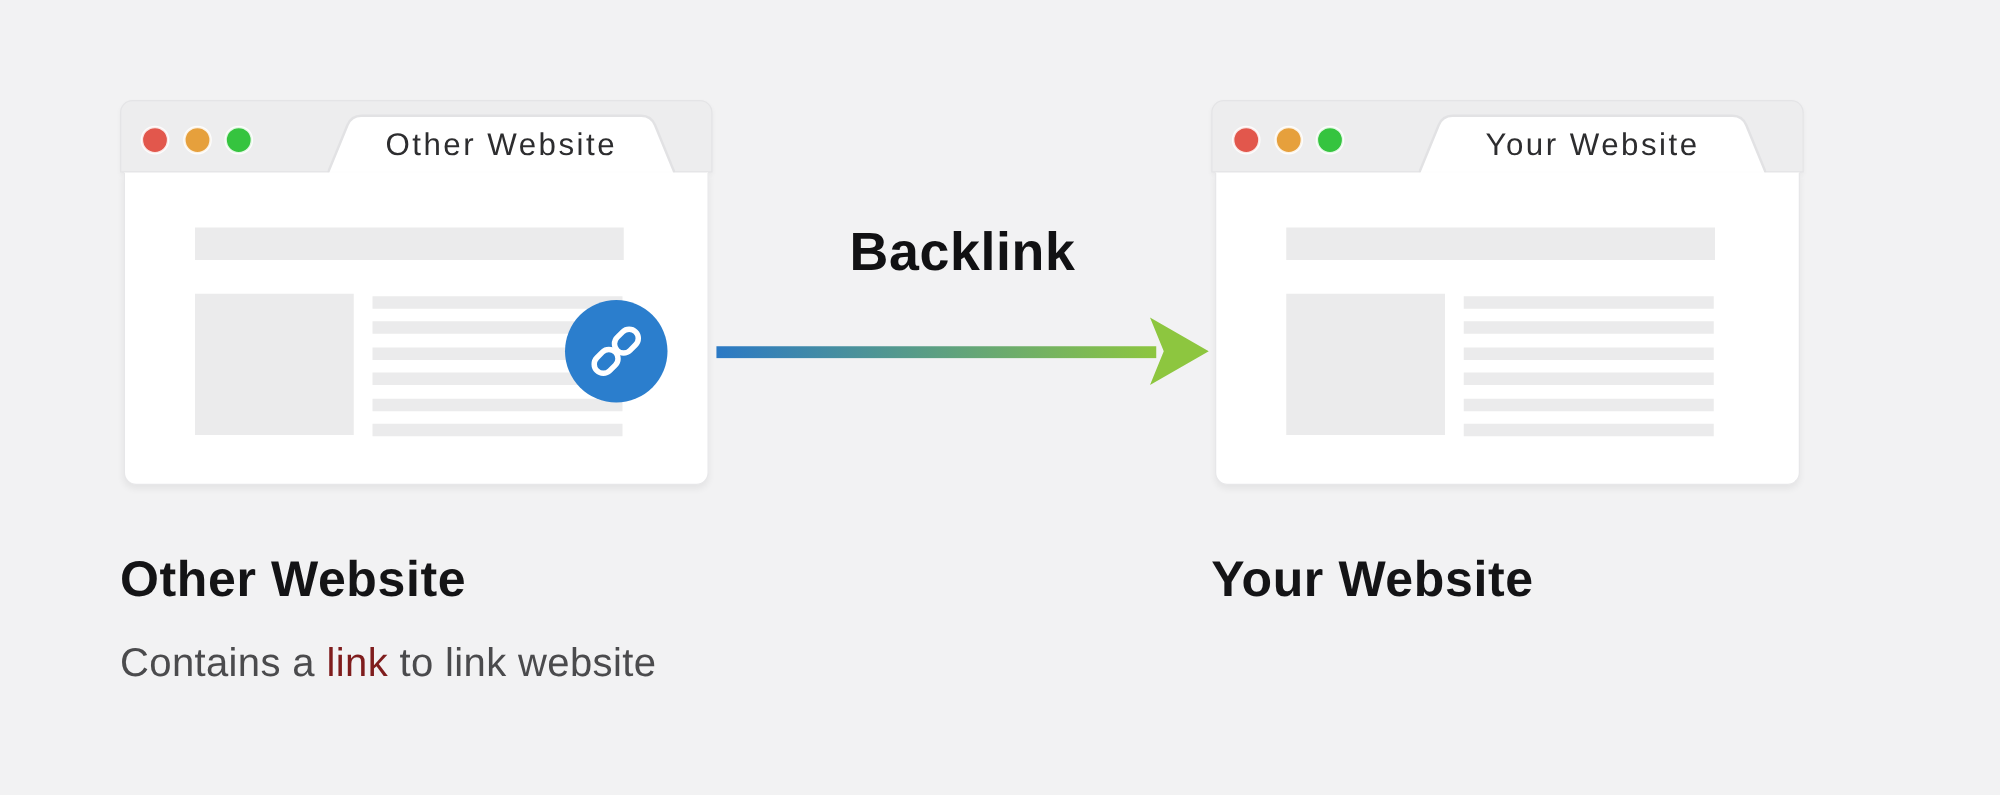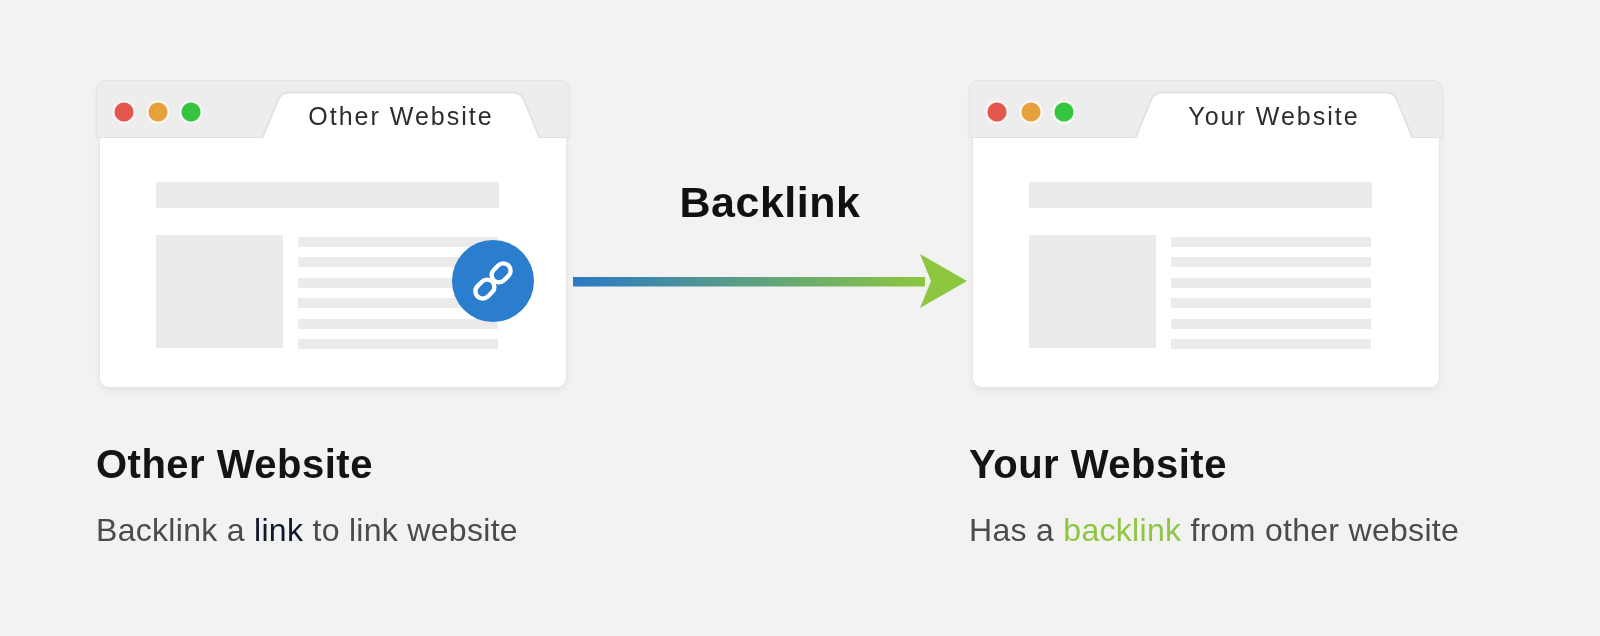--- a/index.html
+++ b/index.html
@@ -69,21 +69,21 @@
   #caption-left  { left:96px; }
   #caption-right { left:969px; }
   .caption-heading {
     font-size:40px; font-weight:bold; color:#141416; letter-spacing:0.5px;
     line-height:46px;
   }
   .caption-sub {
     margin-top:24px; font-size:32px; color:#4b4b4d; letter-spacing:0.3px;
     line-height:38px; white-space:nowrap;
   }
-  .hl-blue  { color:#0f172a; }
+  .hl-blue  { color:#7f1d1d; }
   .hl-green { color:#8dc63f; }
 </style>
 </head>
 <body>
 
 <div id="canvas">
 
   <div class="window" id="win-left">
     <div class="titlebar">
       <svg class="lights" width="120" height="58">
@@ -154,21 +154,20 @@
         <div class="ph line"></div>
         <div class="ph line"></div>
         <div class="ph line"></div>
         <div class="ph line"></div>
       </div>
     </div>
   </div>
 
   <div class="caption" id="caption-left">
     <div class="caption-heading">Other Website</div>
-    <div class="caption-sub"><span>Backlink a </span><span class="hl-blue">link</span><span> to link website</span></div>
+    <div class="caption-sub"><span>Contains a </span><span class="hl-blue">link</span><span> to link website</span></div>
   </div>
 
   <div class="caption" id="caption-right">
     <div class="caption-heading">Your Website</div>
-    <div class="caption-sub"><span>Has a </span><span class="hl-green">backlink</span><span> from other website</span></div>
   </div>
 
 </div>
 
 </body></html>

